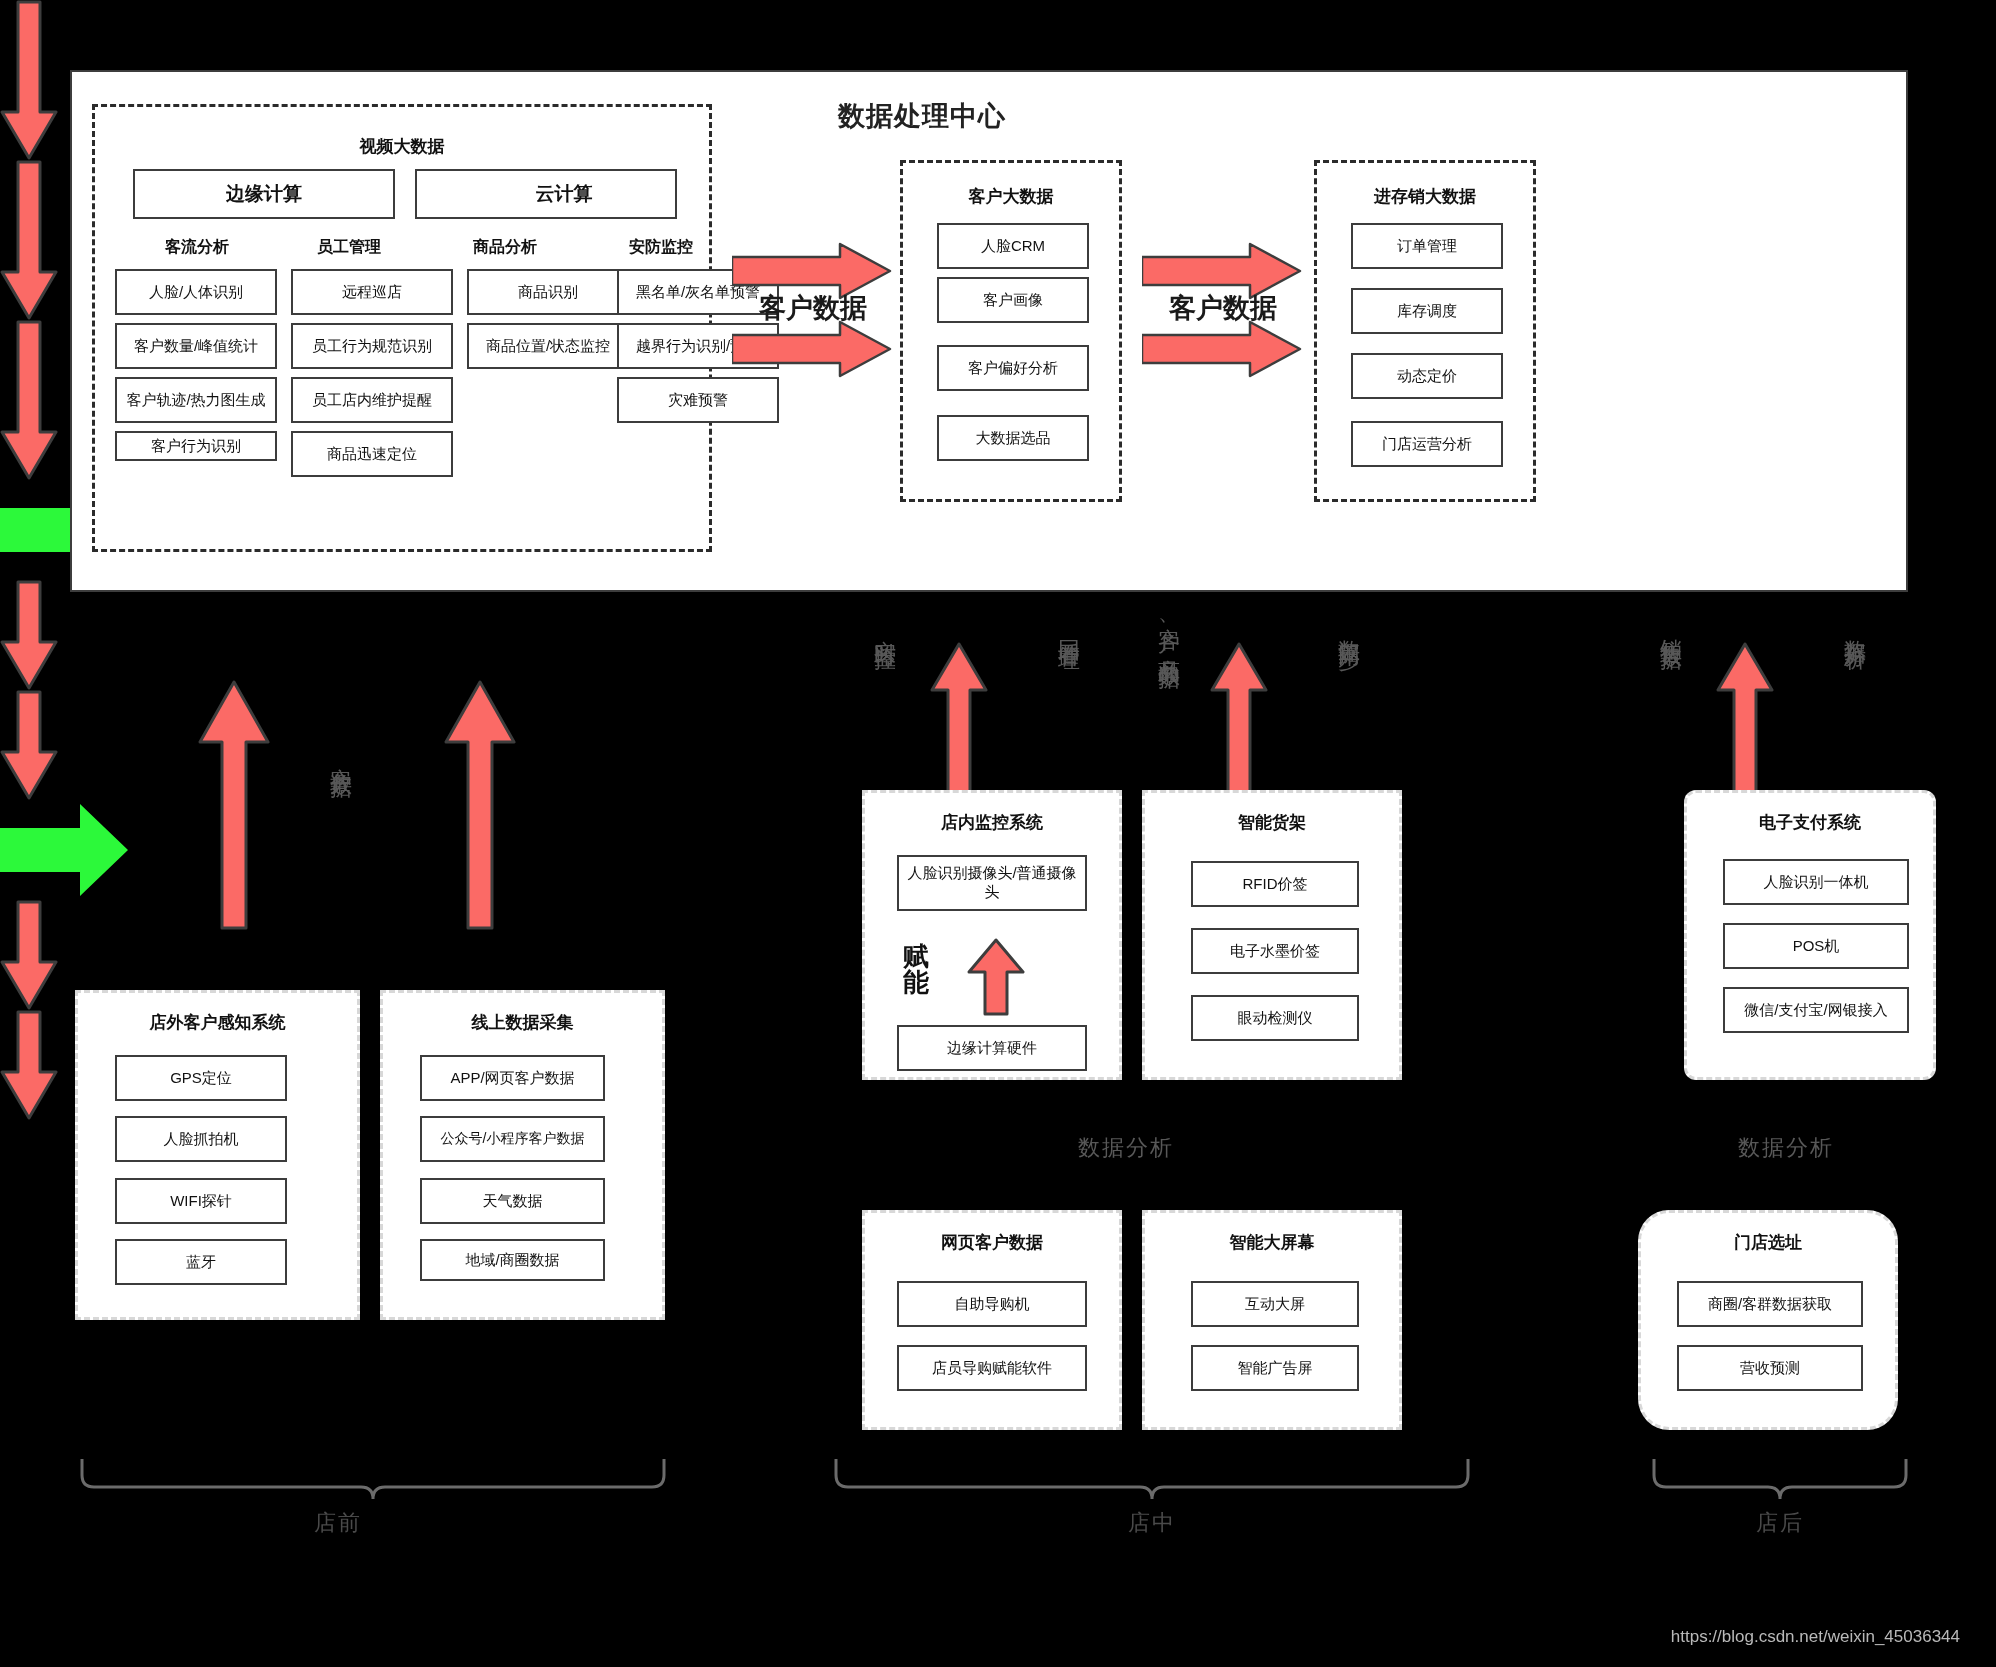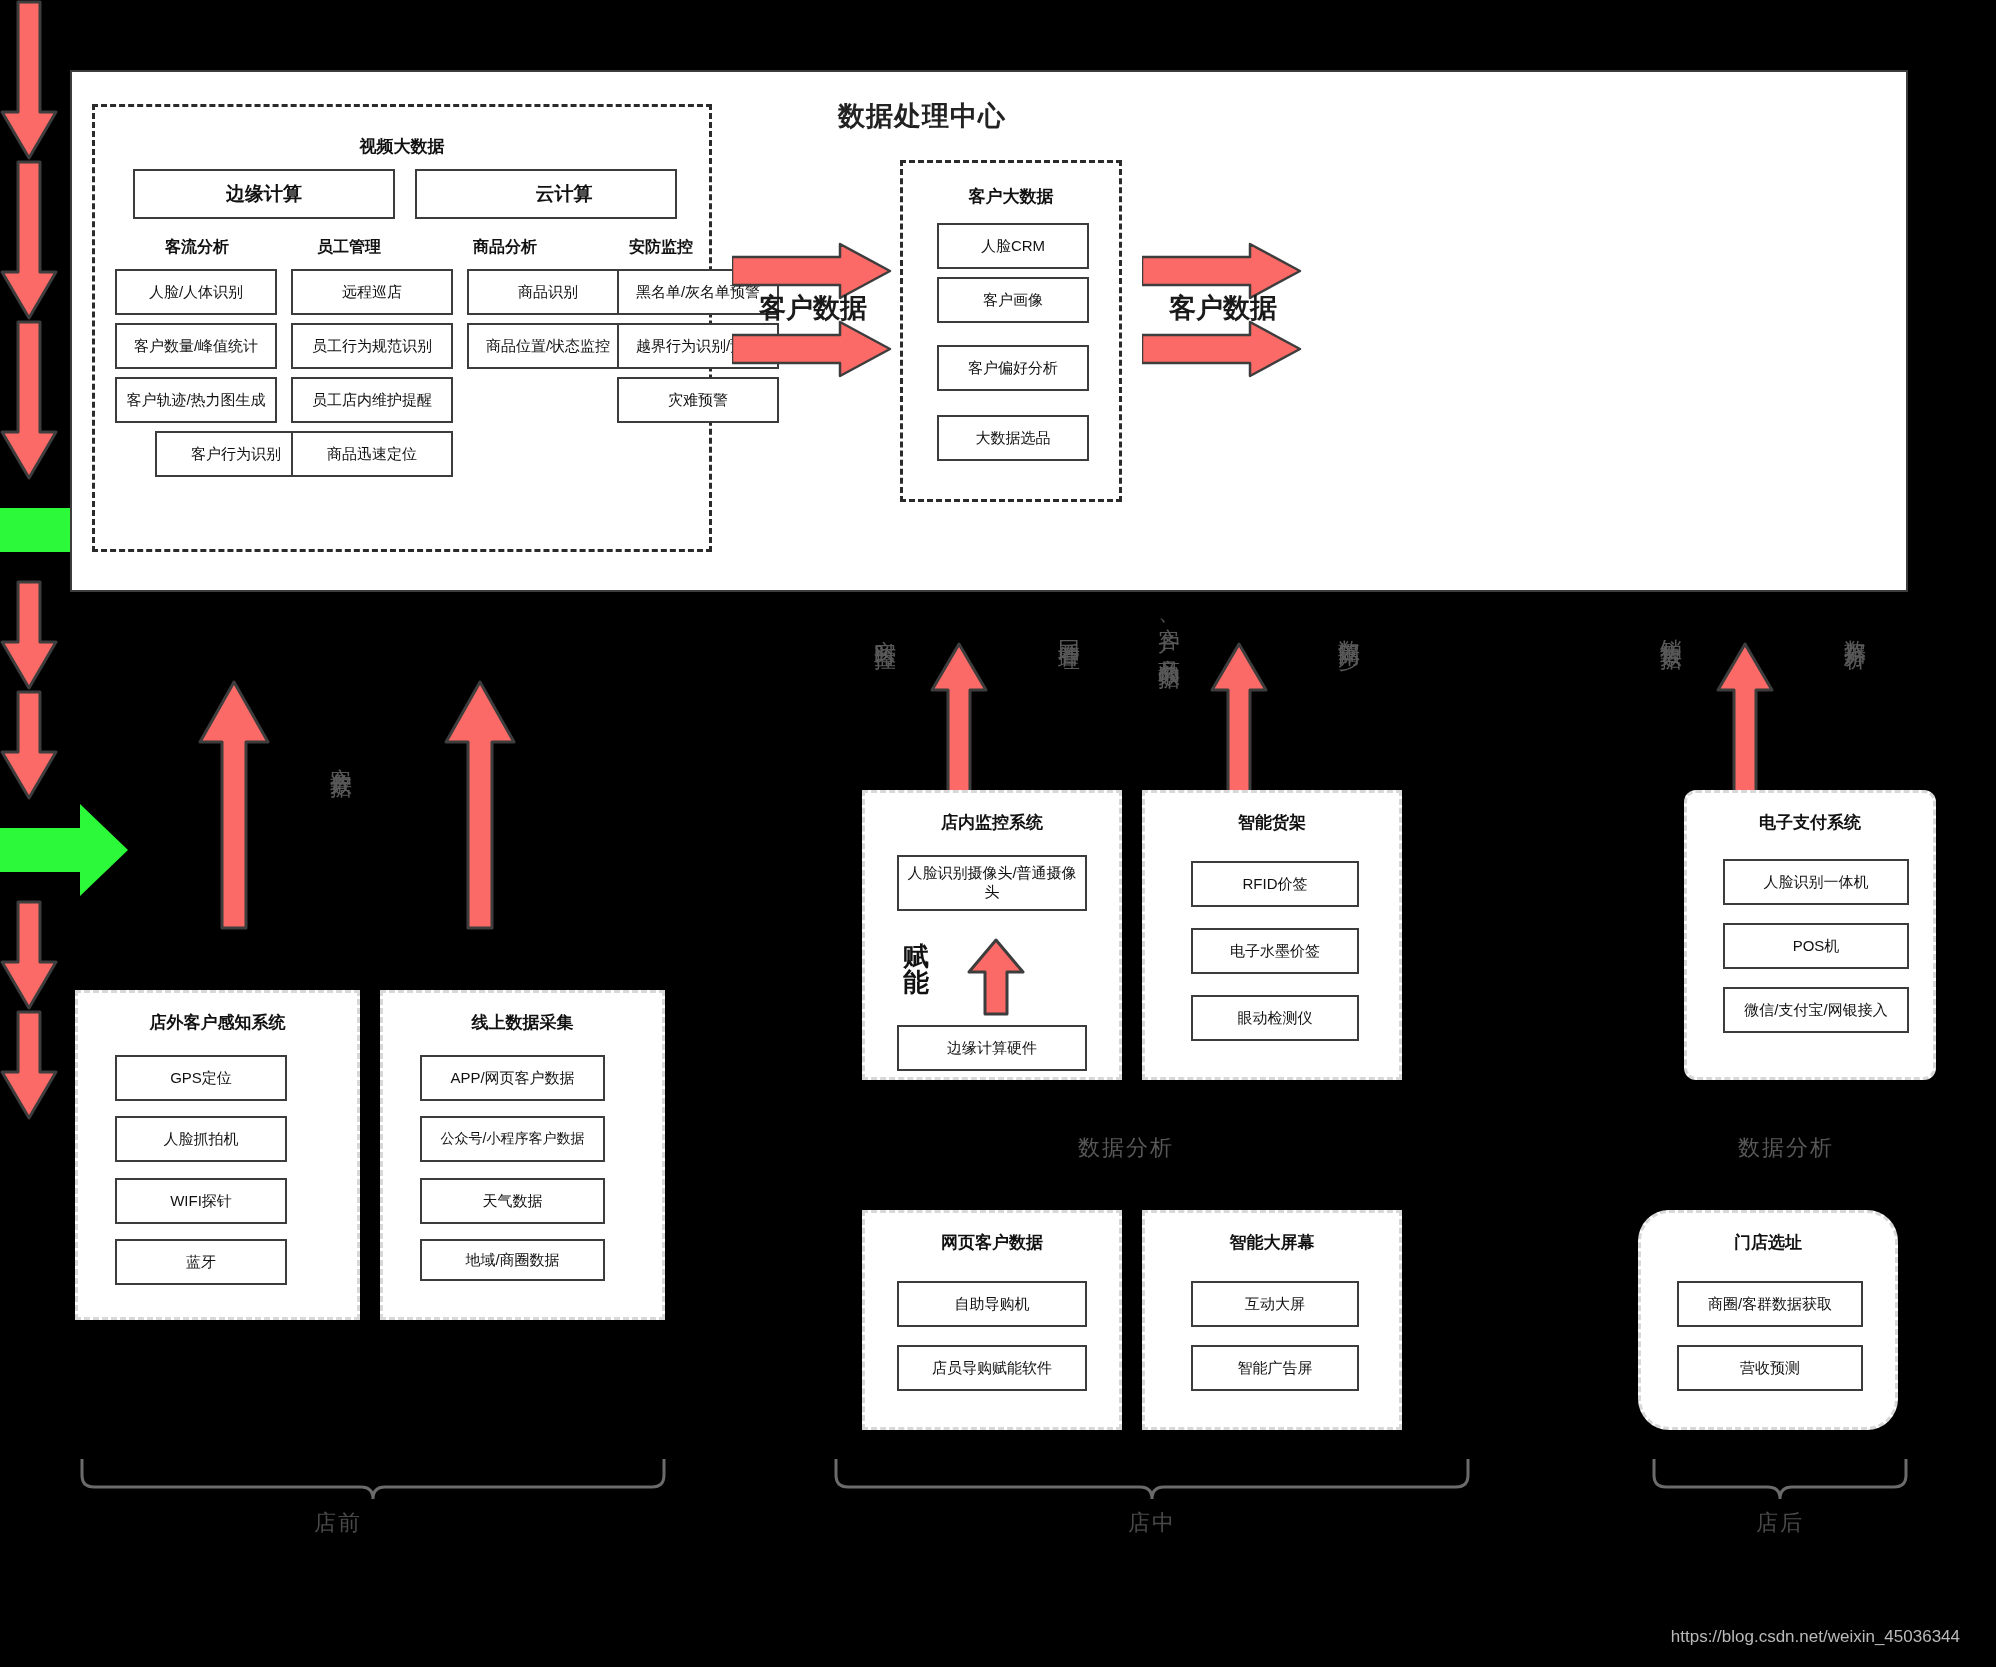--- a/index.html
+++ b/index.html
@@ -160,21 +160,21 @@
       <div class="cell wide" style="left:320px; top:62px; width:262px; height:50px;padding-left:40px;">云计算</div>
 
       <div class="col-title" style="left:22px; top:130px; width:160px;">客流分析</div>
       <div class="col-title" style="left:174px; top:130px; width:160px;">员工管理</div>
       <div class="col-title" style="left:330px; top:130px; width:160px;">商品分析</div>
       <div class="col-title" style="left:486px; top:130px; width:160px;">安防监控</div>
 
       <div class="cell" style="left:20px; top:162px; width:162px; height:46px;">人脸/人体识别</div>
       <div class="cell" style="left:20px; top:216px; width:162px; height:46px;">客户数量/峰值统计</div>
       <div class="cell" style="left:20px; top:270px; width:162px; height:46px;">客户轨迹/热力图生成</div>
-      <div class="cell" style="left:20px; top:324px; width:162px; height:46px;margin-left:40px;">客户行为识别</div>
+      <div class="cell" style="left:20px; top:324px; width:162px; height:30px;">客户行为识别</div>
 
       <div class="cell" style="left:196px; top:162px; width:162px; height:46px;">远程巡店</div>
       <div class="cell" style="left:196px; top:216px; width:162px; height:46px;">员工行为规范识别</div>
       <div class="cell" style="left:196px; top:270px; width:162px; height:46px;">员工店内维护提醒</div>
       <div class="cell" style="left:196px; top:324px; width:162px; height:46px;">商品迅速定位</div>
 
       <div class="cell" style="left:372px; top:162px; width:162px; height:46px;">商品识别</div>
       <div class="cell" style="left:372px; top:216px; width:162px; height:46px;">商品位置/状态监控</div>
 
       <div class="cell" style="left:548px; top:162px; width:162px; height:46px; left:auto; right:-70px;">黑名单/灰名单预警</div>
@@ -207,20 +207,27 @@
         <polygon points="0,15 108,15 108,2 158,29 108,56 108,43 0,43" fill="#FB6A66" stroke="#3d3d3d" stroke-width="2.5" stroke-linejoin="round"></polygon>
       </svg>
     </div>
     <div class="arrow-r" style="left:1070px; top:248px;">
       <svg width="160" height="58" viewBox="0 0 160 58">
         <polygon points="0,15 108,15 108,2 158,29 108,56 108,43 0,43" fill="#FB6A66" stroke="#3d3d3d" stroke-width="2.5" stroke-linejoin="round"></polygon>
       </svg>
     </div>
     <div class="hlabel-dark" style="left:1076px; top:218px; width:150px; text-align:center;">客户数据</div>
 
+    <div class="dash-box" style="left:1242px; top:88px; width:222px; height:342px;">
+      <div class="group-title" style="top:22px;">进存销大数据</div>
+      <div class="cell" style="left:34px; top:60px; width:152px; height:46px;">订单管理</div>
+      <div class="cell" style="left:34px; top:125px; width:152px; height:46px;">库存调度</div>
+      <div class="cell" style="left:34px; top:190px; width:152px; height:46px;">动态定价</div>
+      <div class="cell" style="left:34px; top:258px; width:152px; height:46px;">门店运营分析</div>
+    </div>
   </div>
 
   <div class="arrow-r" style="left:198px; top:680px;">
     <svg width="72" height="250" viewBox="0 0 72 250">
       <polygon points="36,2 70,62 48,62 48,248 24,248 24,62 2,62" fill="#FB6A66" stroke="#3d3d3d" stroke-width="3" stroke-linejoin="round"></polygon>
     </svg>
   </div>
   <div class="arrow-r" style="left:444px; top:680px;">
     <svg width="72" height="250" viewBox="0 0 72 250">
       <polygon points="36,2 70,62 48,62 48,248 24,248 24,62 2,62" fill="#FB6A66" stroke="#3d3d3d" stroke-width="3" stroke-linejoin="round"></polygon>

